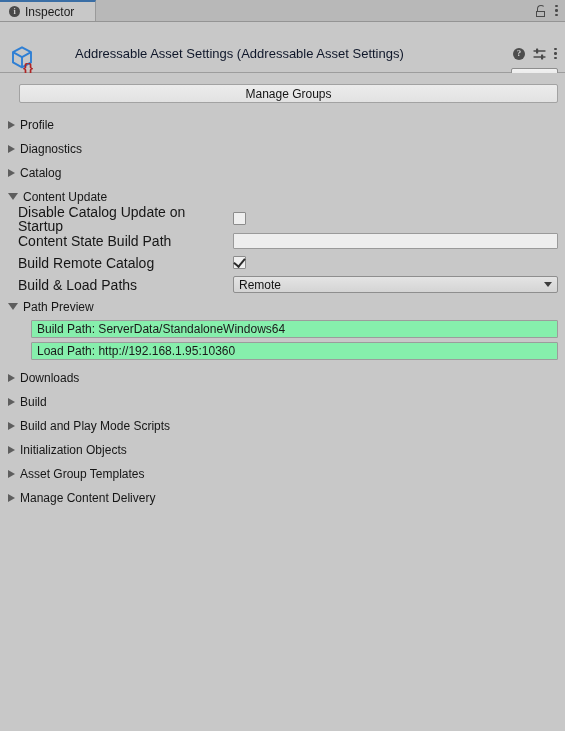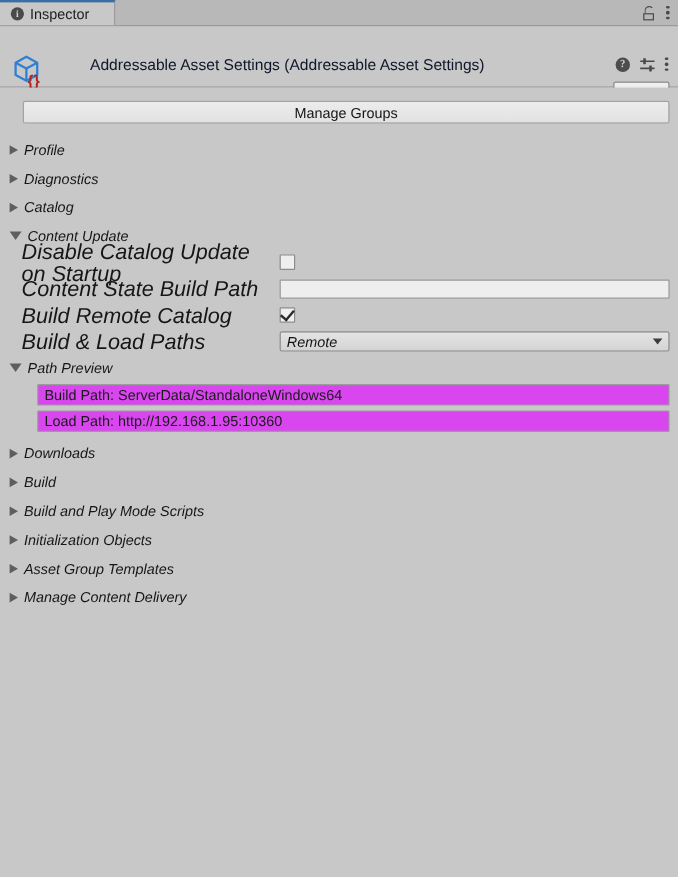--- a/index.html
+++ b/index.html
@@ -185,21 +185,20 @@
   }
 
   .rows { margin-top: 13px; }
 
   .row {
     display: flex;
     align-items: center;
     height: 17px;
     margin-bottom: 7px;
     position: relative;
-    font-style: italic;
   }
   .row.tight { margin-bottom: 5px; }
 
   .foldout {
     display: flex;
     align-items: center;
     gap: 5px;
     height: 17px;
     padding-left: 8px;
   }
@@ -219,21 +218,21 @@
     border-bottom: none;
   }
   .foldout-label {
     font-size: 12px;
     color: #161616;
     line-height: 1;
   }
 
   .field-row { padding-left: 18px; display: flex; align-items: center; }
   .field-label {
-    font-size: 18px;
+    font-size: 14px;
     color: #161616;
     width: 215px;
     flex: none;
     line-height: 1;
   }
 
   .checkbox {
     width: 13px; height: 13px;
     background: #efefef;
     border: 1px solid #8c8c8c;
@@ -285,21 +284,21 @@
     width: 0; height: 0;
     border-left: 4.5px solid transparent;
     border-right: 4.5px solid transparent;
     border-top: 5px solid #3d3d3d;
   }
 
   .preview-box {
     margin-left: 31px;
     margin-right: 7px;
     height: 18px;
-    background: #d946ef;
+    background: #86efac;
     border: 1px solid #9c9c9c;
     border-radius: 1px;
     box-sizing: border-box;
     display: flex;
     align-items: center;
     padding: 0 5px;
     font-size: 12px;
     color: #1a1a1a;
     margin-bottom: 4px;
   }

